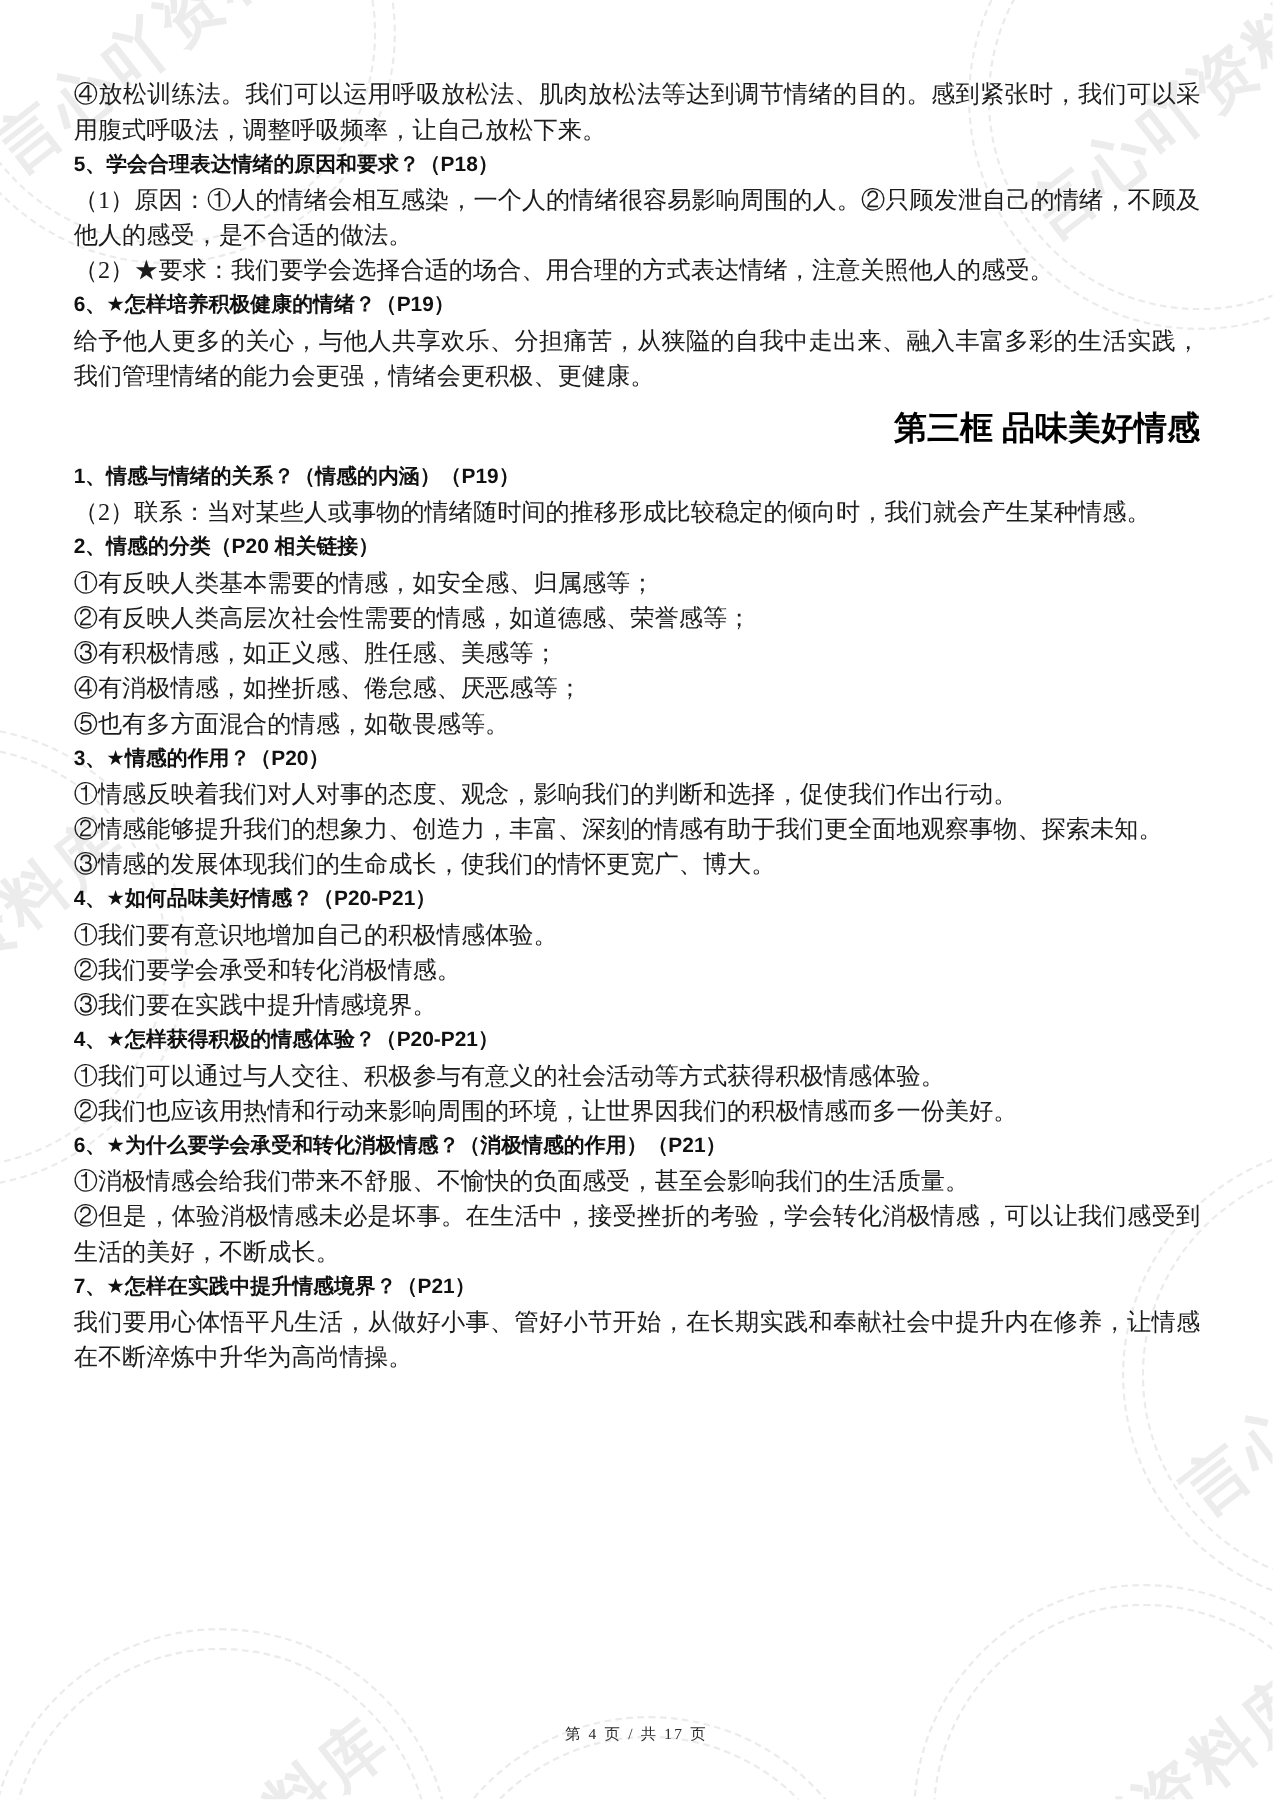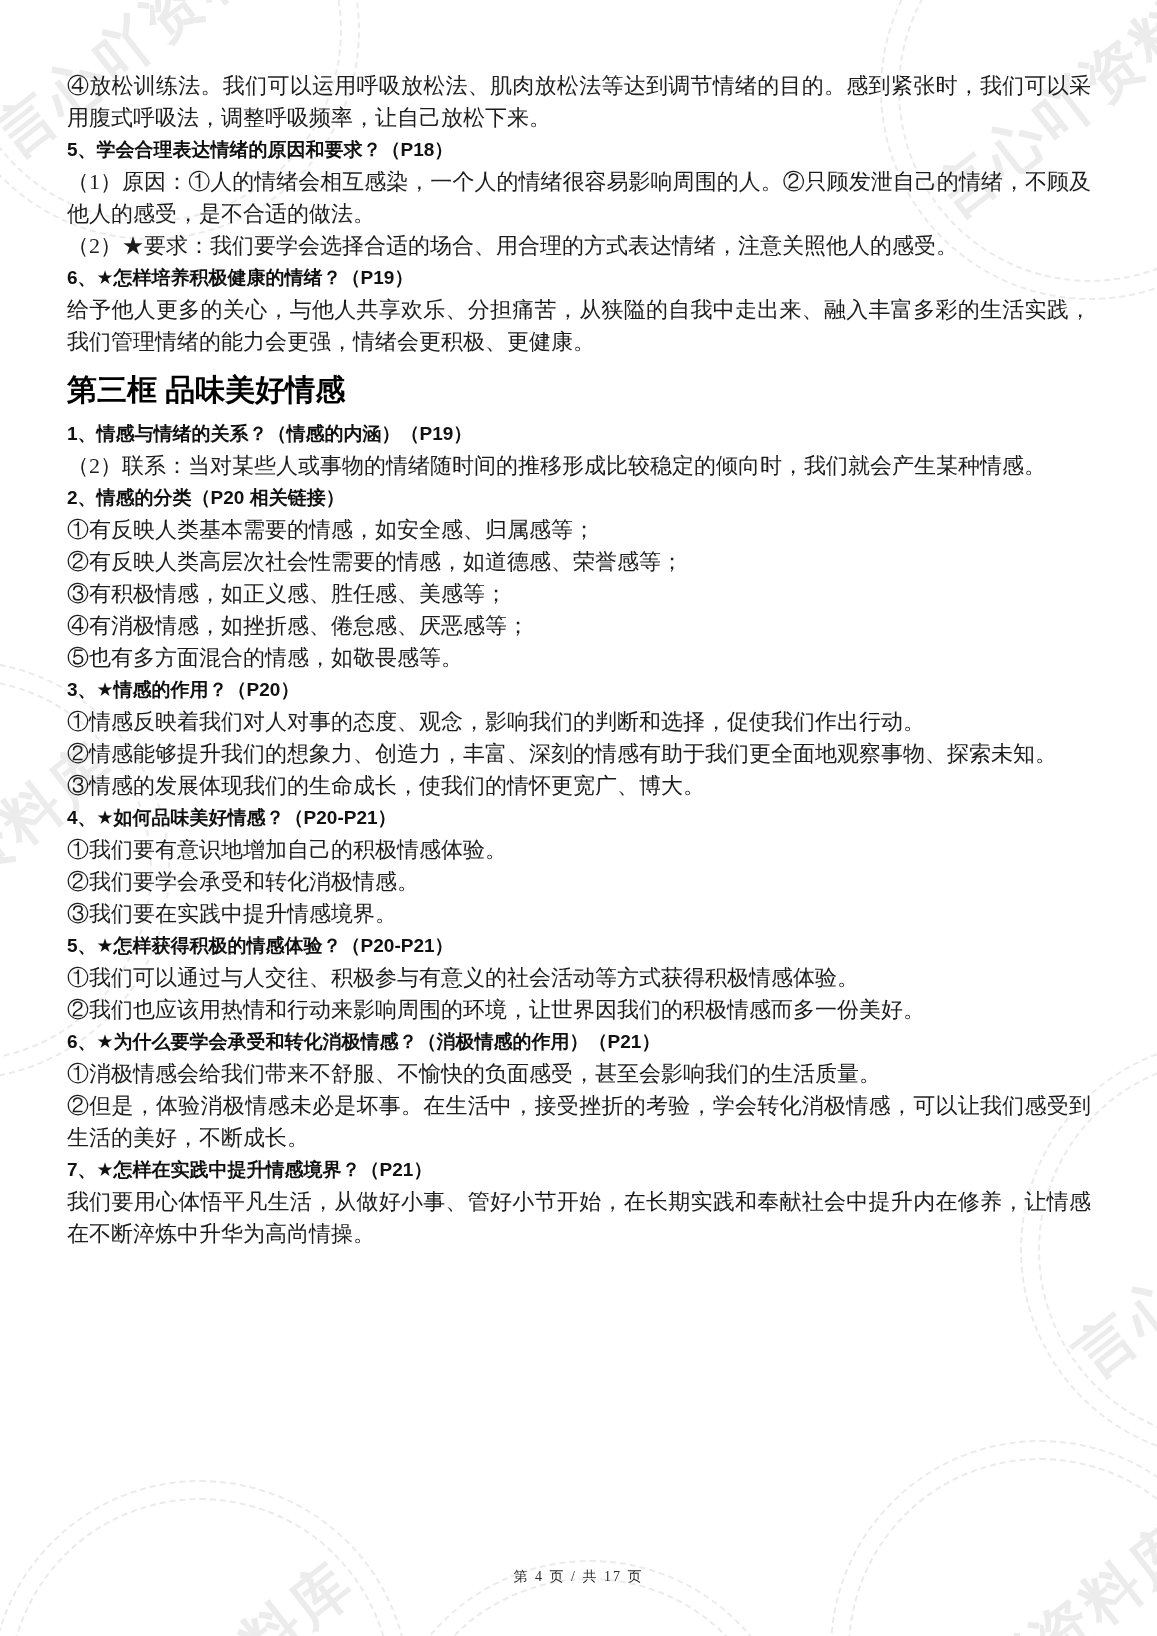--- a/index.html
+++ b/index.html
@@ -55,21 +55,21 @@
     color: #1c1c1c;
   }
   .block.heading {
     font-weight: 700;
     font-size: 19px;
     color: #111111;
     font-family: "Liberation Sans", "DejaVu Sans", sans-serif;
     text-align: left;
   }
   .block.section-title {
-    text-align: left;
+    text-align: right;
     font-weight: 700;
     font-size: 30px;
     line-height: 44px;
     margin: 10px 0 6px 0;
     color: #000000;
     font-family: "Liberation Sans", "DejaVu Sans", sans-serif;
   }
   .footer {
     position: absolute;
     left: 0; right: 0;
@@ -140,21 +140,21 @@
       <p class="block body">④有消极情感，如挫折感、倦怠感、厌恶感等；</p>
       <p class="block body">⑤也有多方面混合的情感，如敬畏感等。</p>
       <p class="block heading">3、★情感的作用？（P20）</p>
       <p class="block body">①情感反映着我们对人对事的态度、观念，影响我们的判断和选择，促使我们作出行动。</p>
       <p class="block body">②情感能够提升我们的想象力、创造力，丰富、深刻的情感有助于我们更全面地观察事物、探索未知。</p>
       <p class="block body">③情感的发展体现我们的生命成长，使我们的情怀更宽广、博大。</p>
       <p class="block heading">4、★如何品味美好情感？（P20-P21）</p>
       <p class="block body">①我们要有意识地增加自己的积极情感体验。</p>
       <p class="block body">②我们要学会承受和转化消极情感。</p>
       <p class="block body">③我们要在实践中提升情感境界。</p>
-      <p class="block heading">5、★怎样获得积极的情感体验？（P20-P21）</p>
+      <p class="block heading">4、★怎样获得积极的情感体验？（P20-P21）</p>
       <p class="block body">①我们可以通过与人交往、积极参与有意义的社会活动等方式获得积极情感体验。</p>
       <p class="block body">②我们也应该用热情和行动来影响周围的环境，让世界因我们的积极情感而多一份美好。</p>
       <p class="block heading">6、★为什么要学会承受和转化消极情感？（消极情感的作用）（P21）</p>
       <p class="block body">①消极情感会给我们带来不舒服、不愉快的负面感受，甚至会影响我们的生活质量。</p>
       <p class="block body">②但是，体验消极情感未必是坏事。在生活中，接受挫折的考验，学会转化消极情感，可以让我们感受到生活的美好，不断成长。</p>
       <p class="block heading">7、★怎样在实践中提升情感境界？（P21）</p>
       <p class="block body">我们要用心体悟平凡生活，从做好小事、管好小节开始，在长期实践和奉献社会中提升内在修养，让情感在不断淬炼中升华为高尚情操。</p>
     </div>
 
   <div class="footer">第 4 页 / 共 17 页</div>

